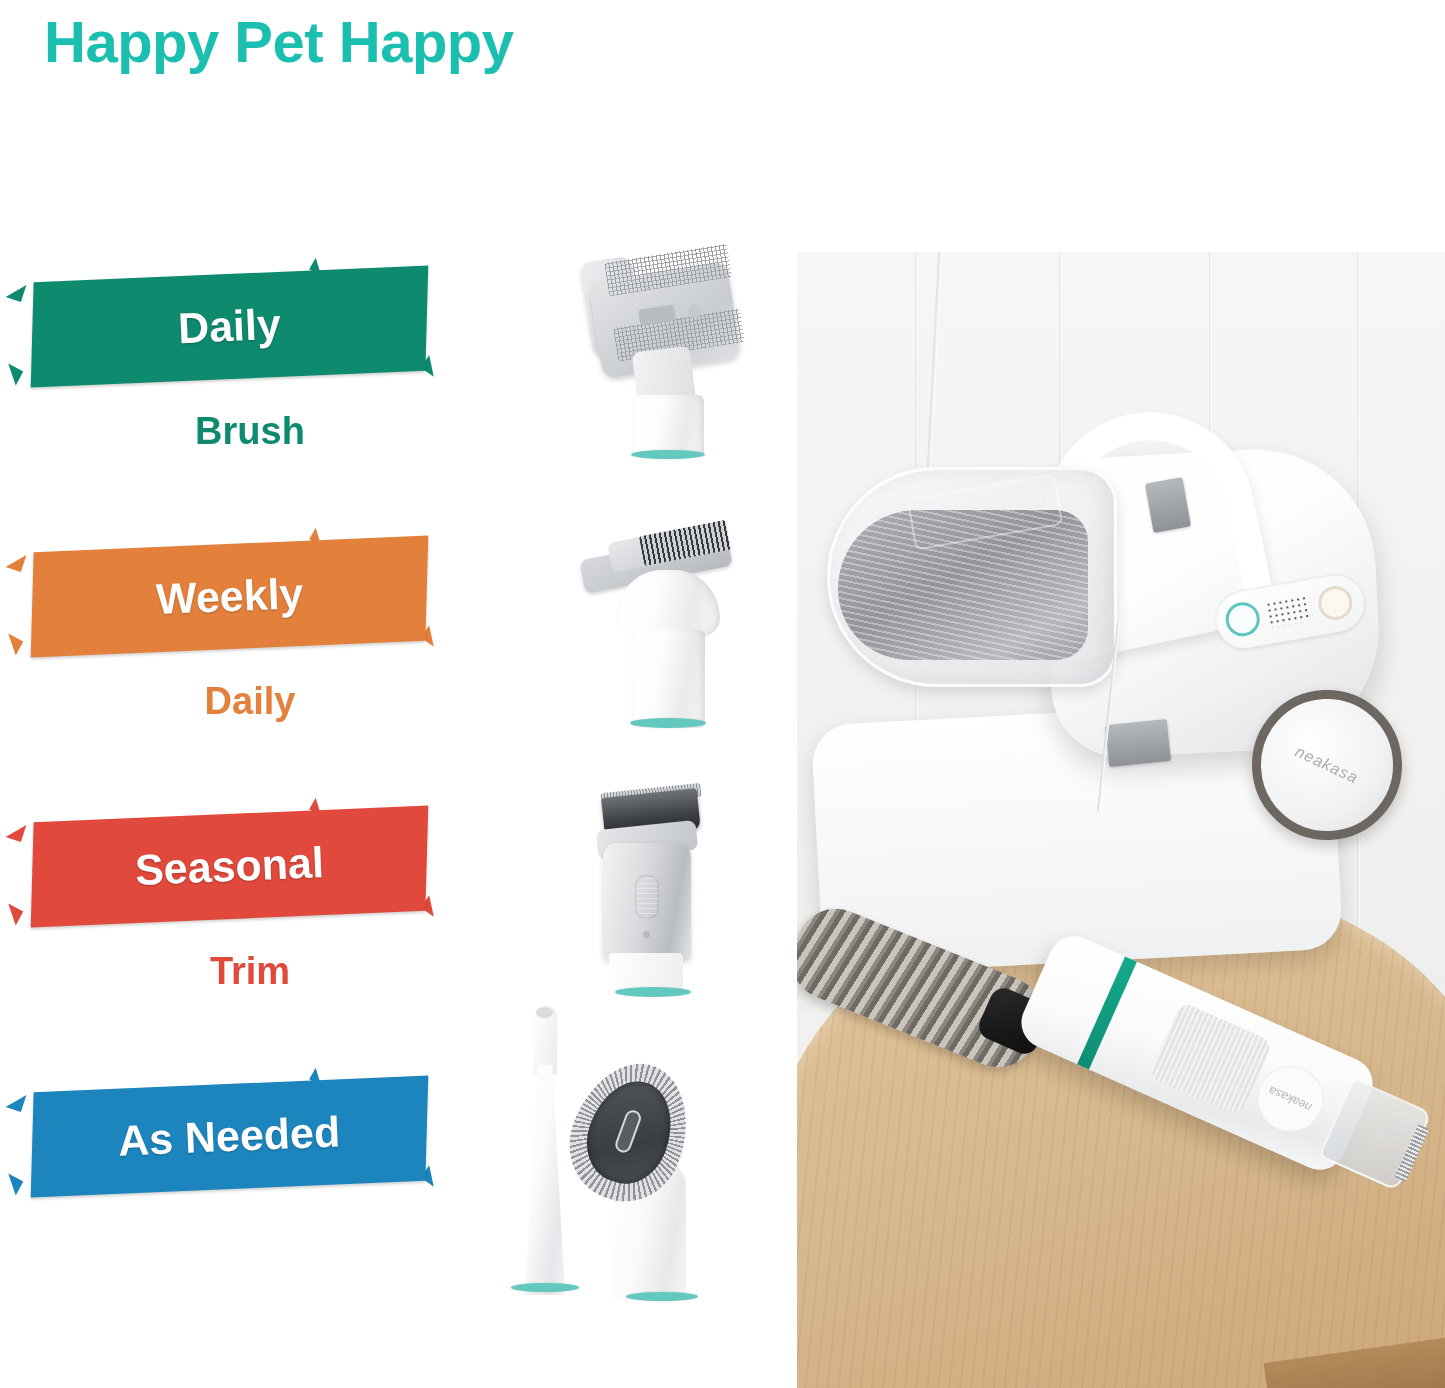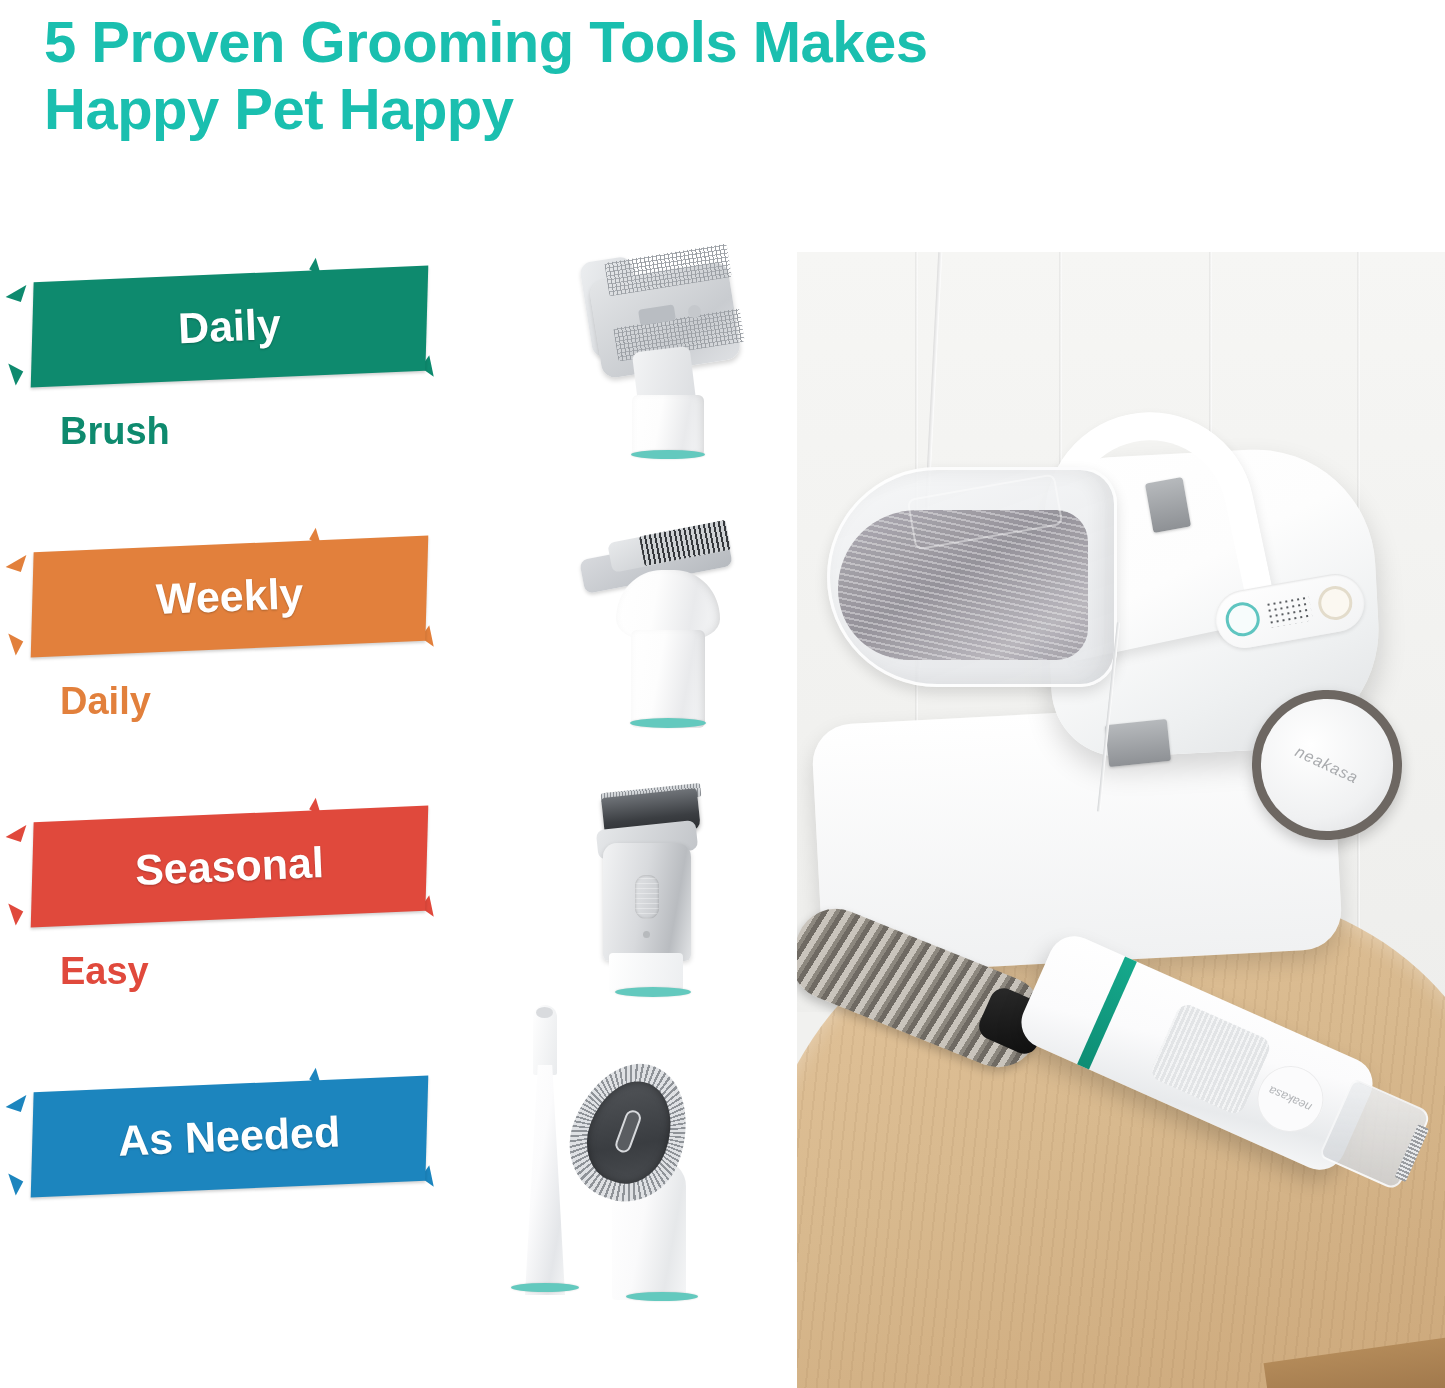--- a/index.html
+++ b/index.html
@@ -30,21 +30,21 @@
     display:flex; align-items:center; justify-content:center;
   }
   .banner .btxt{
     transform:skewX(4deg);
     color:#ffffff; font-weight:700; font-size:43px;
     white-space:nowrap;
     text-shadow:0 1px 2px rgba(0,0,0,.25);
   }
   .sub{
     position:absolute; left:60px; width:380px;
-    font-size:38px; font-weight:700;
+    text-align:center; font-size:38px; font-weight:700;
   }
   
   .spark{ position:absolute; width:0; height:0; }
   .sp-tl{ left:8px;  top:24px;  border-left:16px solid transparent; border-bottom:18px solid currentColor; transform:rotate(18deg); }
   .sp-bl{ left:4px;  top:108px; border-left:16px solid transparent; border-bottom:17px solid currentColor; transform:rotate(-62deg); }
   .sp-tm{ left:312px;top:2px;   border-left:13px solid transparent; border-bottom:14px solid currentColor; transform:rotate(120deg); }
   .sp-tr{ left:404px;top:8px;   border-left:14px solid transparent; border-bottom:16px solid currentColor; transform:rotate(50deg); }
   .sp-br{ left:424px;top:100px; border-left:15px solid transparent; border-bottom:16px solid currentColor; transform:rotate(125deg); }
 
   
@@ -366,21 +366,20 @@
     background:repeating-linear-gradient(0deg,#9a9da1 0 2px,#e7e9eb 2px 4px);
     border-radius:2px;
   }
 </style>
 </head>
 <body>
 
 <div id="page">
 
   <div id="title">
-    <span class="ln">5 Proven Grooming Tools Makes</span>
     <span class="ln">Happy Pet Happy</span>
   </div>
 
   <div class="badge-block" style="top:258px">
     <div class="banner-wrap" style="color:#0E8A6E">
       <span class="spark sp-tl"></span>
       <span class="spark sp-bl"></span>
       <span class="spark sp-tm"></span>
       <span class="spark sp-tr"></span>
       <span class="spark sp-br"></span>
@@ -409,21 +408,21 @@
     <div class="banner-wrap" style="color:#E0493C">
       <span class="spark sp-tl"></span>
       <span class="spark sp-bl"></span>
       <span class="spark sp-tm"></span>
       <span class="spark sp-tr"></span>
       <span class="spark sp-br"></span>
       <div class="banner" style="background:#E0493C">
         <span class="btxt">Seasonal</span>
       </div>
     </div>
-    <div class="sub" style="top:152px;color:#E0493C">Easy</div>
+    <div class="sub" style="top:152px;color:#E0493C">Trim</div>
   </div>
 
   <div class="badge-block" style="top:1068px">
     <div class="banner-wrap" style="color:#1C85BE">
       <span class="spark sp-tl"></span>
       <span class="spark sp-bl"></span>
       <span class="spark sp-tm"></span>
       <span class="spark sp-tr"></span>
       <span class="spark sp-br"></span>
       <div class="banner" style="background:#1C85BE">

